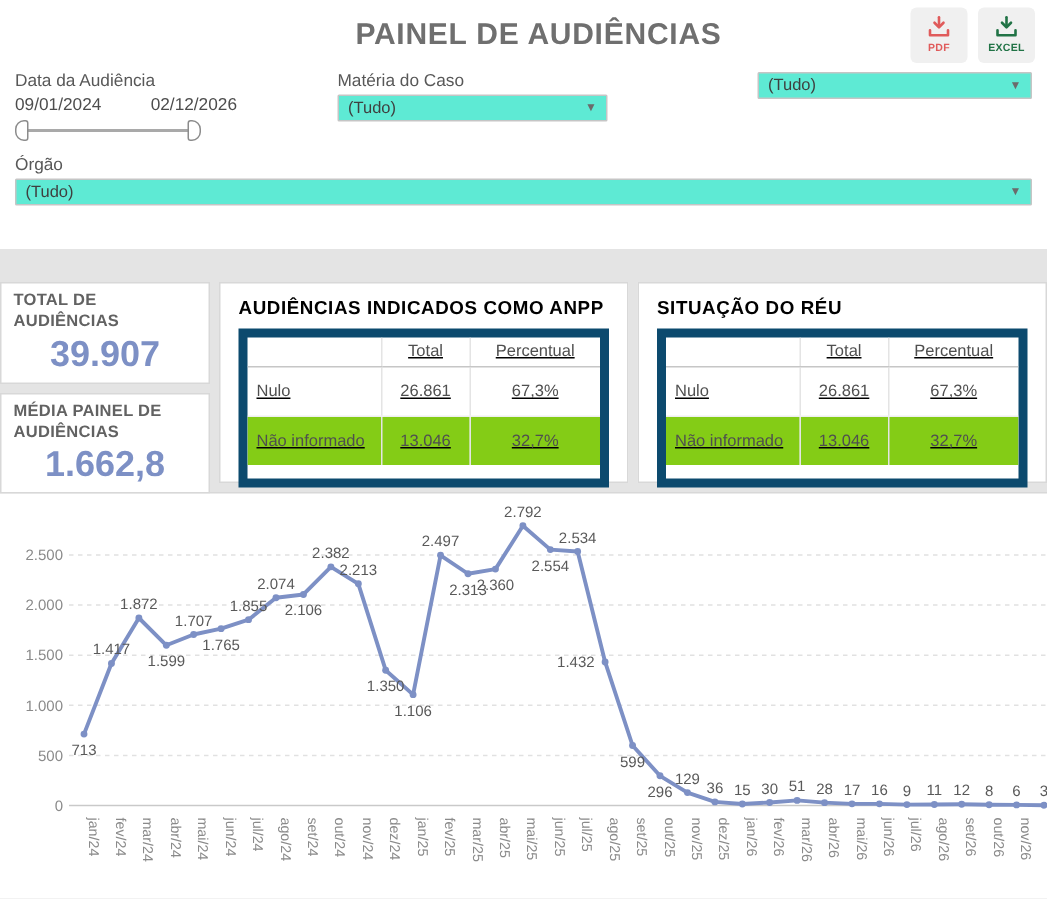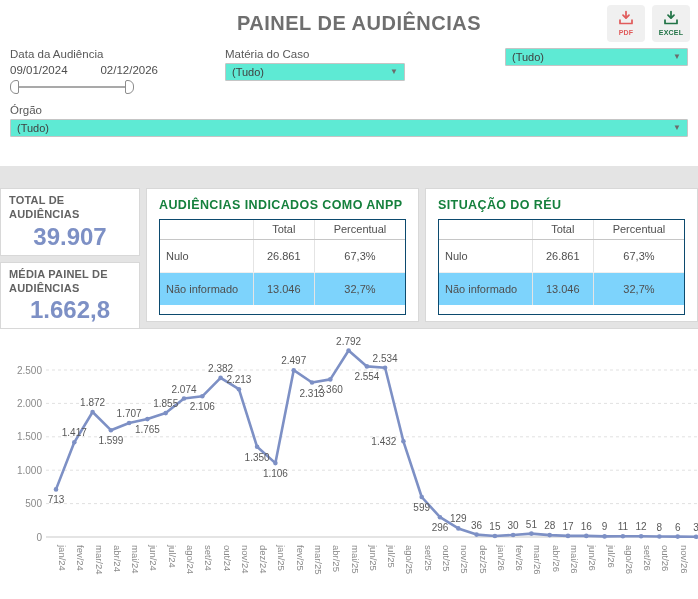--- a/index.html
+++ b/index.html
@@ -49,29 +49,29 @@
   .caret{font-size:8px;color:#6b6b6b;line-height:1;}
   .f-orgao{margin-top:9px;}
 
   .middle{display:flex;gap:6px;margin-top:22px;height:134px;}
   .card{background:#fff;border:1px solid #d8d8d8;box-sizing:border-box;}
   .kpi-col{width:140px;display:flex;flex-direction:column;gap:6px;}
   .kpi{flex:1;display:flex;flex-direction:column;justify-content:center;padding:4px 8px;}
   .kpi-label{font-size:11px;font-weight:bold;color:#626262;letter-spacing:.2px;line-height:1.3;}
   .kpi-value{font-size:24px;font-weight:bold;color:#7d90c5;text-align:center;margin-top:1px;}
   .table-card{flex:1;padding:9px 12px 0;}
-  .card-title{font-size:12.5px;font-weight:bold;color:#15803d;letter-spacing:.4px;margin-bottom:7px;}
-  .tbl-box{border:1px solid #0c4a6e;height:94px;overflow:hidden;}
+  .card-title{font-size:12.5px;font-weight:bold;color:#000000;letter-spacing:.4px;margin-bottom:7px;}
+  .tbl-box{border:6px solid #0c4a6e;height:94px;overflow:hidden;text-decoration:underline;}
   table{width:100%;border-collapse:collapse;font-size:11px;color:#4f4f4f;}
   th{font-weight:normal;text-align:center;padding:3px 2px 4px;border-bottom:1px solid #c6c6c6;}
   th.c0,td.c0{width:38%;text-align:left;padding-left:6px;border-right:1px solid #e4e4e4;}
   th:nth-child(2),td:nth-child(2){border-right:1px solid #e4e4e4;}
   td{text-align:center;padding:10px 2px;}
   tr.r0 td{border-bottom:1px solid #efefef;}
-  tr.alt td{background:#7dd3fc;}
+  tr.alt td{background:#84cc16;}
 
   .chart-card{margin-top:6px;height:273px;padding:8px 0 0 10px;border-left:none;border-right:none;}
   .chart-card .card-title{margin-bottom:2px;}
   #chart text{font-family:"Liberation Sans",sans-serif;}
 </style>
 </head>
 <body>
 
 <div class="page">
 

